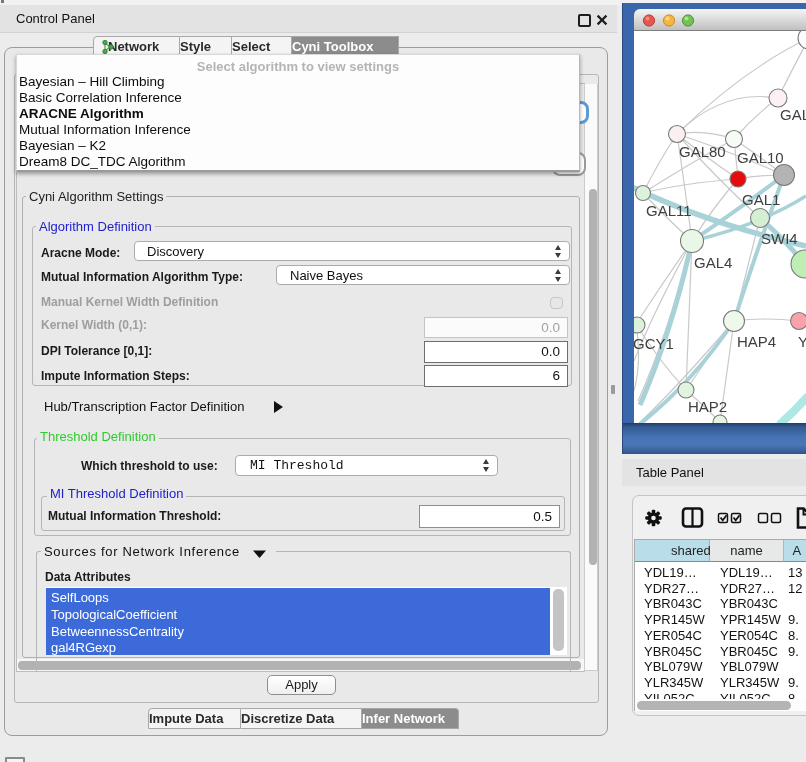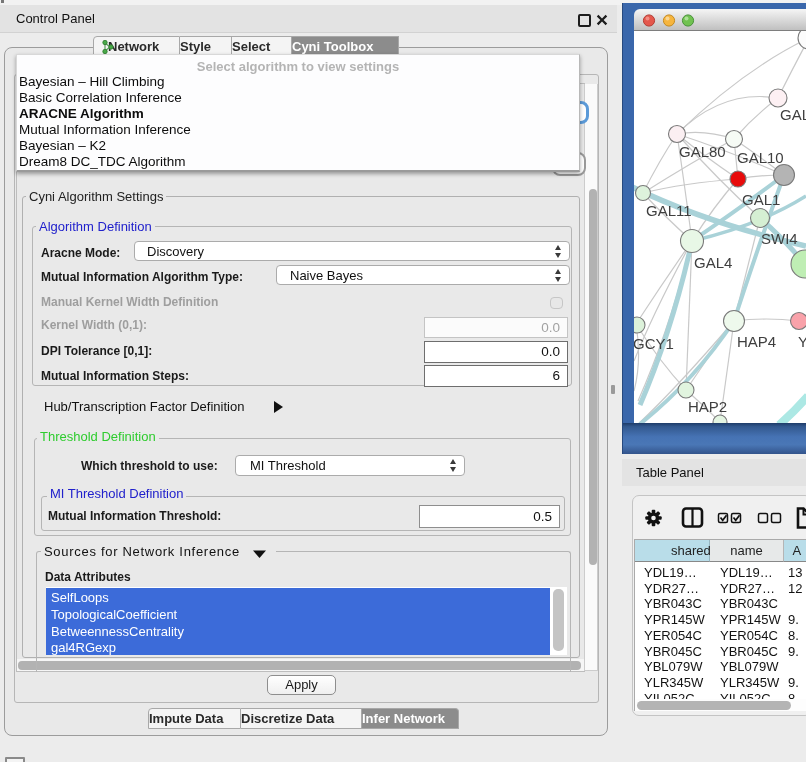--- a/index.html
+++ b/index.html
@@ -84,33 +84,33 @@
 
 <div class="lbl dis" style="left:41px;top:295px;">Manual Kernel Width Definition</div>
 <div class="abs" style="left:550px;top:297px;width:13px;height:12px;background:#e7e7e7;border:1px solid #c6c6c6;border-radius:4px;box-sizing:border-box;"></div>
 
 <div class="lbl dis" style="left:41px;top:318px;">Kernel Width (0,1):</div>
 <div class="field" style="left:424px;top:317px;width:144px;height:21px;background:#fbfbfb;border-color:#c4c4c4;color:#a2a2a2;line-height:19px;font-size:13.5px;">0.0</div>
 
 <div class="lbl" style="left:41px;top:344px;">DPI Tolerance [0,1]:</div>
 <div class="field" style="left:424px;top:341px;width:144px;height:22px;line-height:20px;font-size:13.5px;border-color:#6e6e6e;">0.0</div>
 
-<div class="lbl" style="left:41px;top:369px;">Mutual Information Steps:</div>
+<div class="lbl" style="left:41px;top:369px;">Impute Information Steps:</div>
 <div class="field" style="left:424px;top:365px;width:144px;height:22px;line-height:20px;font-size:13.5px;border-color:#6e6e6e;">6</div>
 
 <div class="abs" style="left:44px;top:399px;font-size:13px;color:#111;">Hub/Transcription Factor Definition</div>
 <svg class="abs" style="left:272px;top:400px;" width="12" height="14" viewBox="0 0 12 14">
       <path d="M2 1 L11 7 L2 13 Z" fill="#111"></path>
     </svg>
 
 <div class="gbox" style="left:34px;top:438px;width:537px;height:98px;"></div>
 <div class="gtitle" style="left:37px;top:429px;color:#2ecc2e;">Threshold Definition</div>
 
 <div class="lbl" style="left:81px;top:459px;">Which threshold to use:</div>
-<div class="combo" style="left:235px;top:455px;width:230px;height:21px;">
+<div class="combo" style="left:235px;top:455px;width:263px;height:21px;font-family:Liberation Mono, monospace;">
       <span style="position:absolute;left:14px;top:2px;">MI Threshold</span>
       <svg class="ar2" width="8" height="15" viewBox="0 0 8 15">
         <path d="M4 1 L7 6 L1 6 Z" fill="#3a3a3a"></path>
         <path d="M4 14 L7 9 L1 9 Z" fill="#3a3a3a"></path>
       </svg>
     </div>
 
 <div class="gbox" style="left:41px;top:496px;width:524px;height:35px;"></div>
 <div class="gtitle" style="left:47px;top:486px;color:#2121cc;">MI Threshold Definition</div>
 <div class="lbl" style="left:48px;top:509px;">Mutual Information Threshold:</div>

